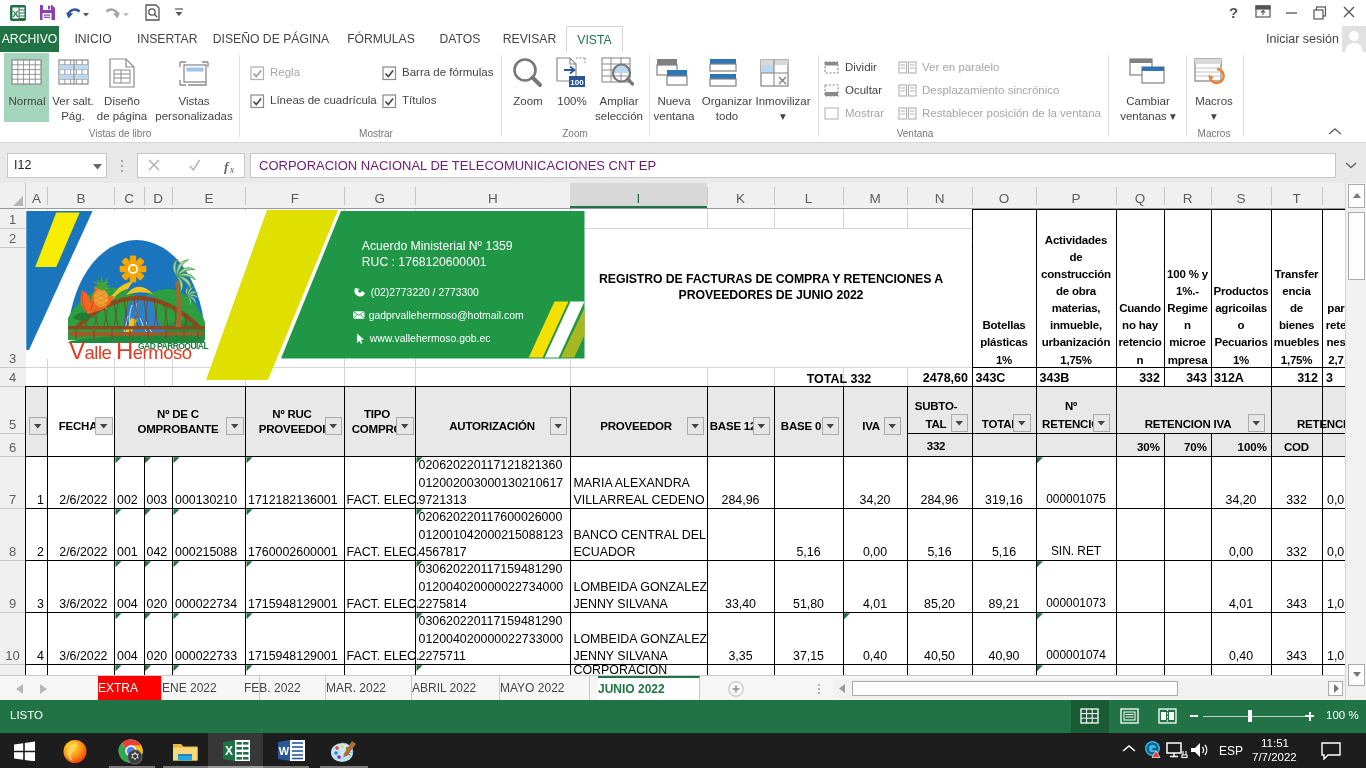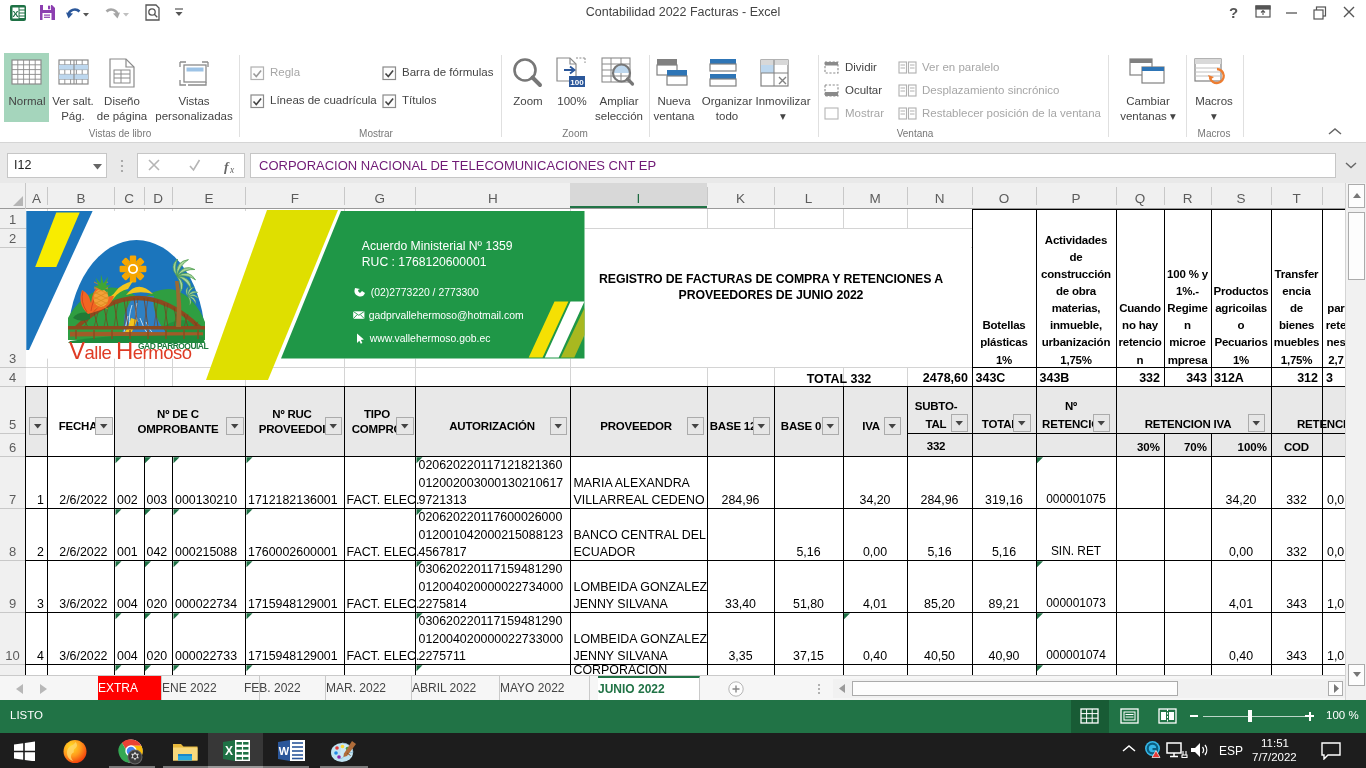--- a/index.html
+++ b/index.html
@@ -61,37 +61,52 @@
  <g transform="translate(145,4)" fill="none" stroke="#555" stroke-width="1.3">
           <path d="M1 1 h10 l3 3 v12 h-13 z"></path>
           <circle cx="7" cy="8" r="3.2"></circle>
           <path d="M9.3 10.3 l3 3"></path>
         </g>
  <g transform="translate(175,9)">
           <path d="M0 0 h8" stroke="#555" stroke-width="1.2"></path>
           <polygon points="0.5,3 7.5,3 4,7" fill="#555"></polygon>
         </g>
 </svg>
-      <div class="abs" id="title">Contabilidad 2022 Facturas - Excel</div>
       <svg class="abs" style="left:1220px;top:0" width="146" height="26">
   <text x="9" y="18" font-size="15" font-weight="bold" fill="#555" font-family="Liberation Sans">?</text>
   <g transform="translate(36,6)" stroke="#555" fill="none" stroke-width="1.2">
           <rect x="0" y="0" width="14" height="11"></rect>
           <rect x="0" y="0" width="14" height="3" fill="#555"></rect>
           <path d="M7 9 v-4 M5 6.5 l2 -2 l2 2" stroke-width="1.1"></path>
         </g>
   <path d="M66 13 h11" stroke="#555" stroke-width="1.3"></path>
   <g transform="translate(94,7)" stroke="#555" fill="none" stroke-width="1.2">
           <rect x="2.5" y="0" width="9" height="9"></rect>
           <rect x="0" y="3" width="9" height="9" fill="#fff"></rect>
         </g>
   <g stroke="#555" stroke-width="1.4">
           <path d="M124 7 l10 10 M134 7 l-10 10"></path>
         </g>
  </svg>
+    </div>
+    <div class="abs" id="tabrow">
+      <div class="rtab" style="left:0px;width:59px;background:#217346;color:#fff">ARCHIVO</div>
+      <div class="rtab" style="left:66px;width:54px">INICIO</div>
+      <div class="rtab" style="left:137px;width:58px">INSERTAR</div>
+      <div class="rtab" style="left:205px;width:132px">DISEÑO DE PÁGINA</div>
+      <div class="rtab" style="left:346px;width:70px">FÓRMULAS</div>
+      <div class="rtab" style="left:434px;width:52px">DATOS</div>
+      <div class="rtab" style="left:498px;width:63px">REVISAR</div>
+      <div class="rtab" style="left:566px;width:57px;background:#fff;border:1px solid #d5d5d5;border-bottom:none;color:#217346">VISTA</div>
+      <div class="abs" style="left:1266px;top:6px;font-size:12.5px;color:#444">Iniciar sesión</div>
+      <svg class="abs" style="left:1342px;top:0px" width="24" height="26">
+        <rect x="0" y="0" width="24" height="26" fill="#e1e1e1"></rect>
+        <circle cx="12" cy="10" r="5" fill="#fff"></circle>
+        <path d="M3 26 q1 -9 9 -9 q8 0 9 9 z" fill="#fff"></path>
+      </svg>
     </div>
     <div class="abs" id="ribbon">
       <div class="abs" style="left:4px;top:1px;width:45px;height:69px;background:#a5d5bc"></div>
       <svg class="abs" style="left:11px;top:7px" width="32" height="27">
         <rect x="1" y="1" width="29" height="24" fill="#fff" stroke="#8a8a8a" stroke-width="1.2"></rect>
         <line x1="1" y1="5.8" x2="30" y2="5.8" stroke="#8a8a8a" stroke-width="0.9"></line>
         <line x1="1" y1="10.6" x2="30" y2="10.6" stroke="#8a8a8a" stroke-width="0.9"></line>
         <line x1="1" y1="15.399999999999999" x2="30" y2="15.399999999999999" stroke="#8a8a8a" stroke-width="0.9"></line>
         <line x1="1" y1="20.2" x2="30" y2="20.2" stroke="#8a8a8a" stroke-width="0.9"></line>
         <line x1="6.8" y1="1" x2="6.8" y2="25" stroke="#8a8a8a" stroke-width="0.9"></line>

